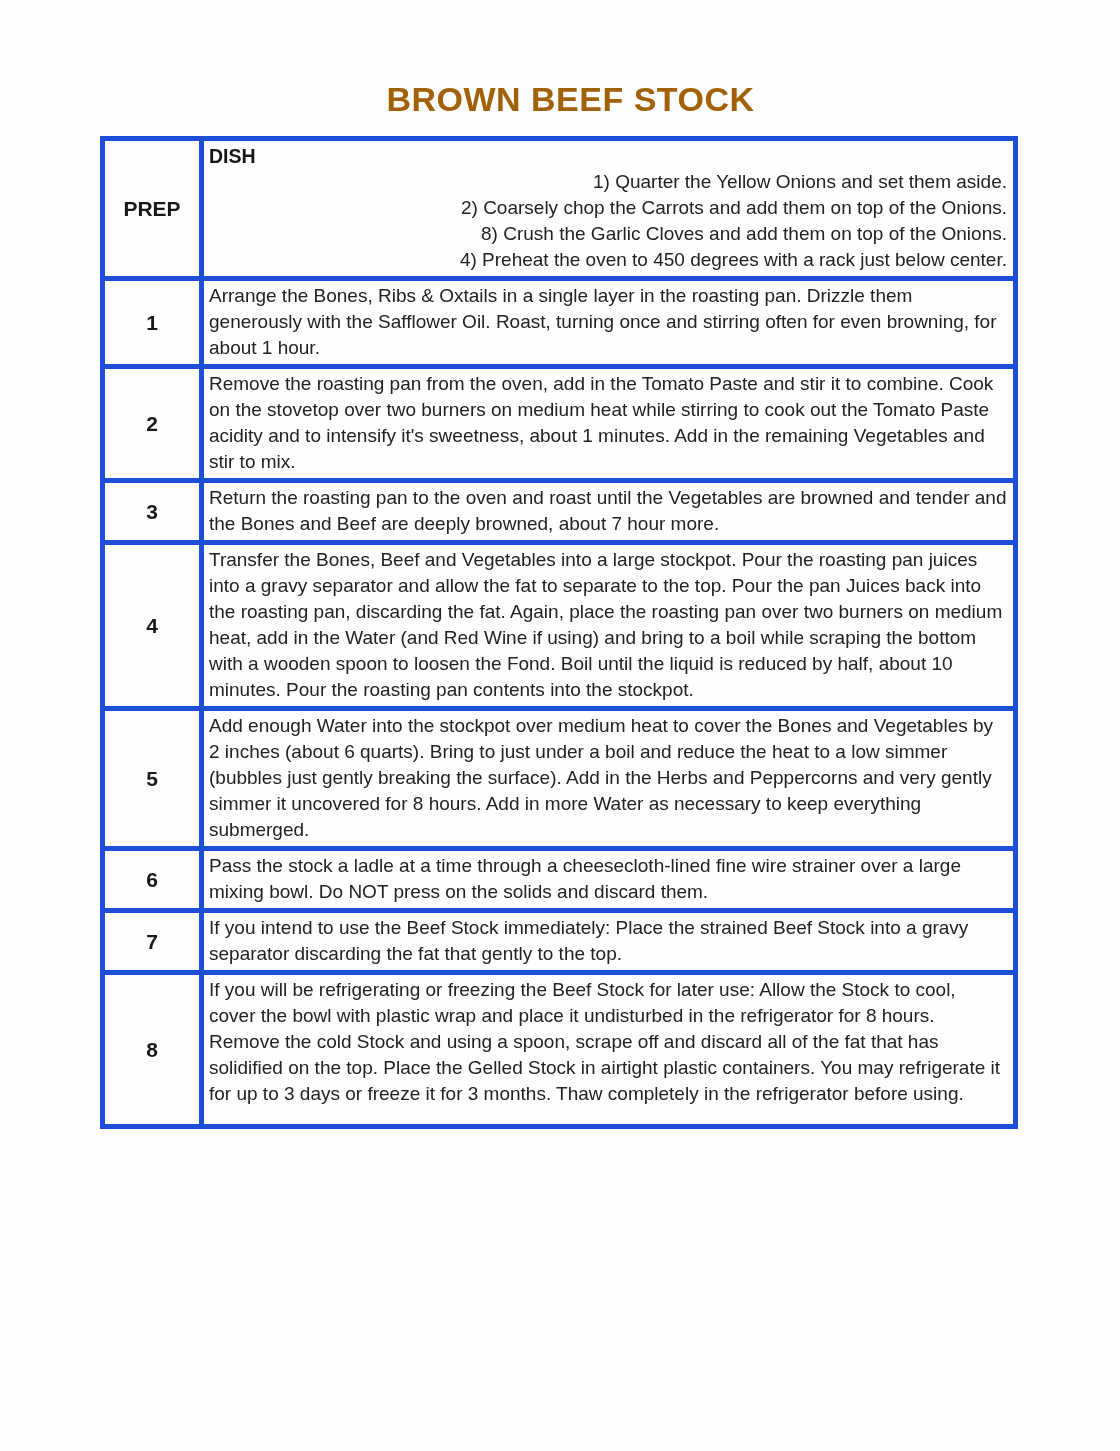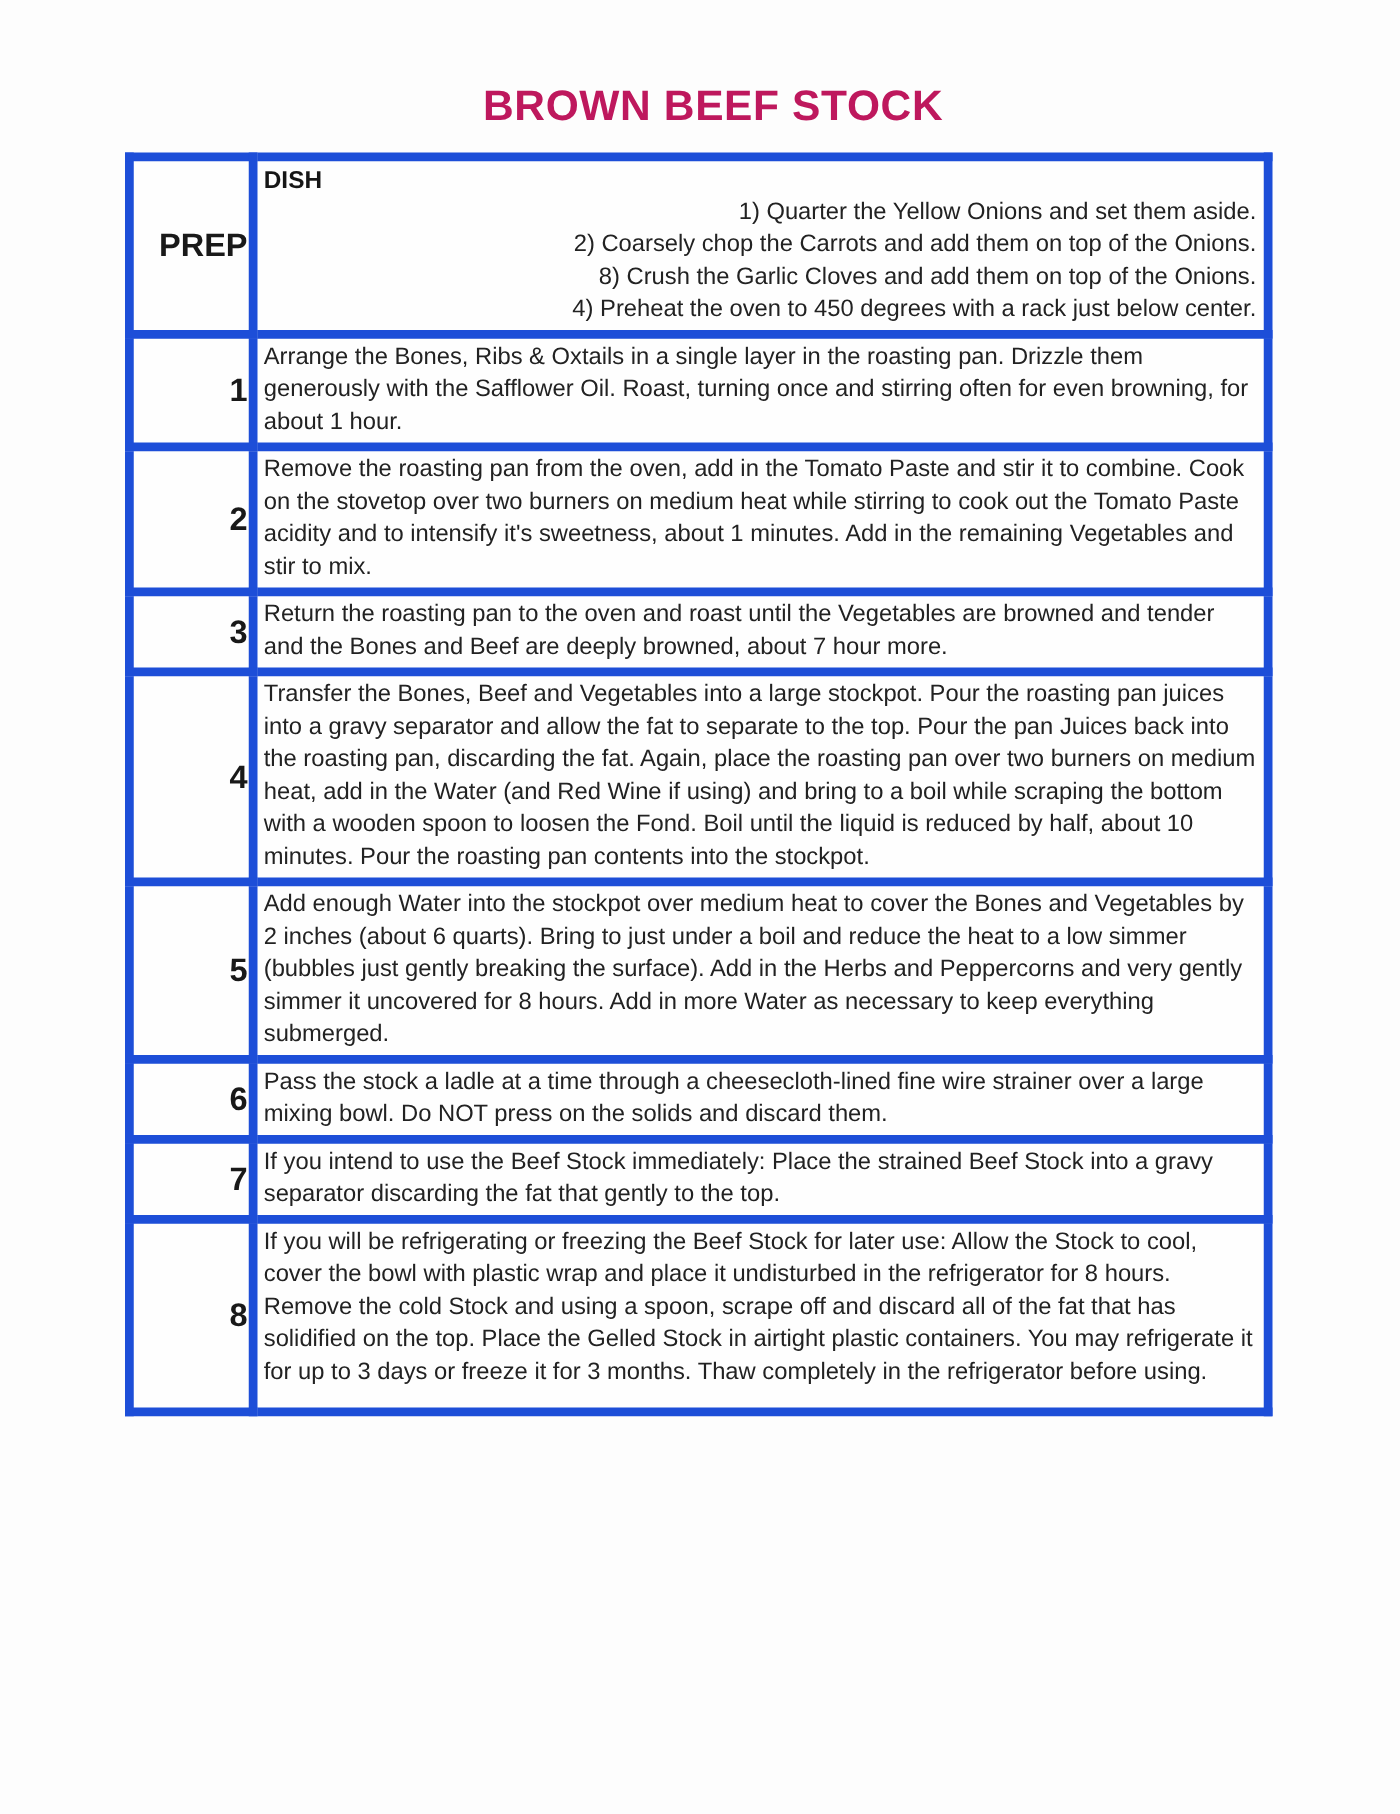--- a/index.html
+++ b/index.html
@@ -11,45 +11,45 @@
   .page {
     position: relative;
     width: 1120px;
     height: 1451px;
     background: #fdfdfd;
     color: #1f1f1f;
     font-family: "Liberation Sans", sans-serif;
     overflow: hidden;
   }
   .doc-title {
-    margin: 2px;
+    margin: 16px;
     padding-top: 64px;
     text-align: center;
     font-size: 34px;
     font-weight: bold;
     letter-spacing: 0.5px;
-    color: #be185d;
+    color: #a16207;
     padding-left: 21px;
   }
   table.recipe-table {
     border-collapse: collapse;
     table-layout: fixed;
     margin-top: 17px;
     margin-left: 100px;
     width: 918px;
     background: #fefefe;
   }
   table.recipe-table td {
-    border: 7px solid #1d4ed8;
+    border: 5px solid #1d4ed8;
   }
   td.step-label {
     width: 99px;
-    text-align: right;
+    text-align: center;
     vertical-align: middle;
-    font-size: 26px;
+    font-size: 21px;
     font-weight: bold;
     color: #191919;
   }
   td.step-desc {
     vertical-align: top;
     padding: 2px 6px 3px 5px;
     font-size: 19px;
     line-height: 26px;
     color: #222222;
   }

